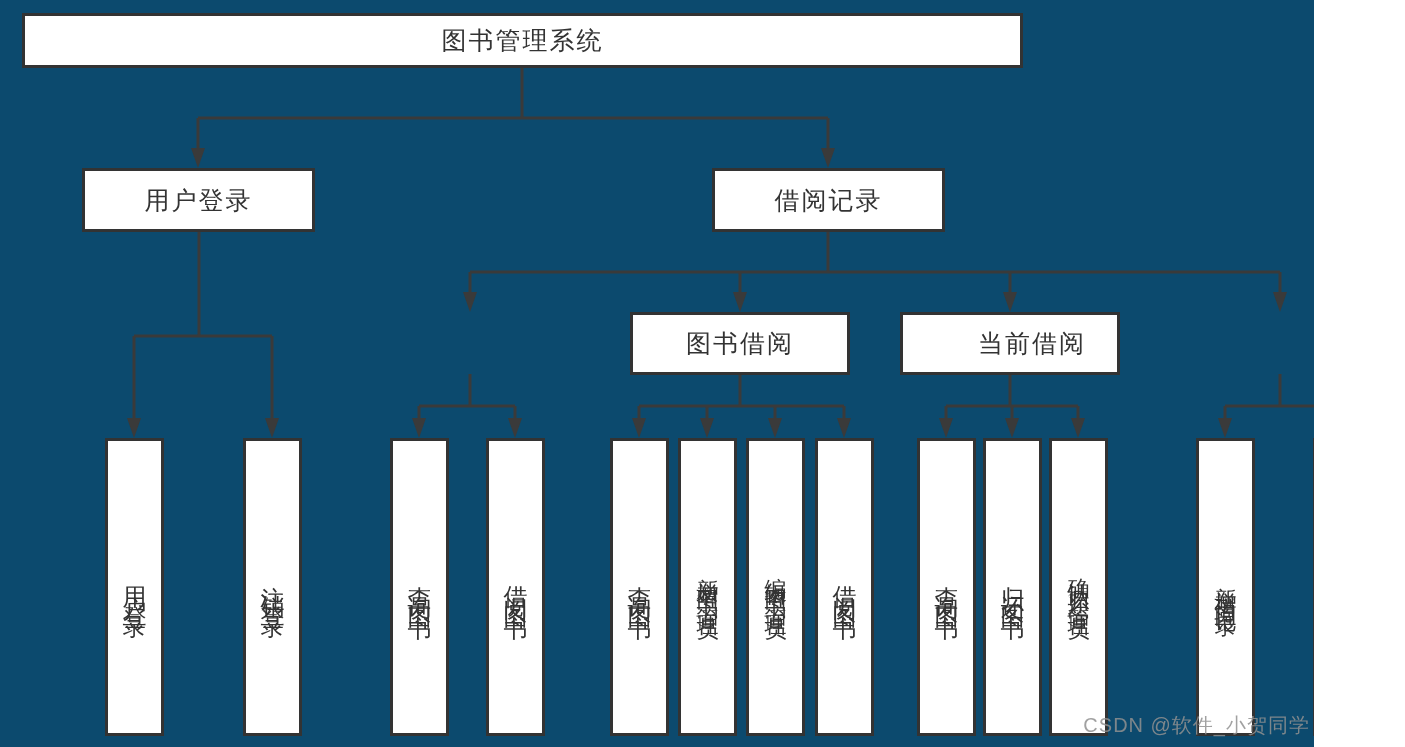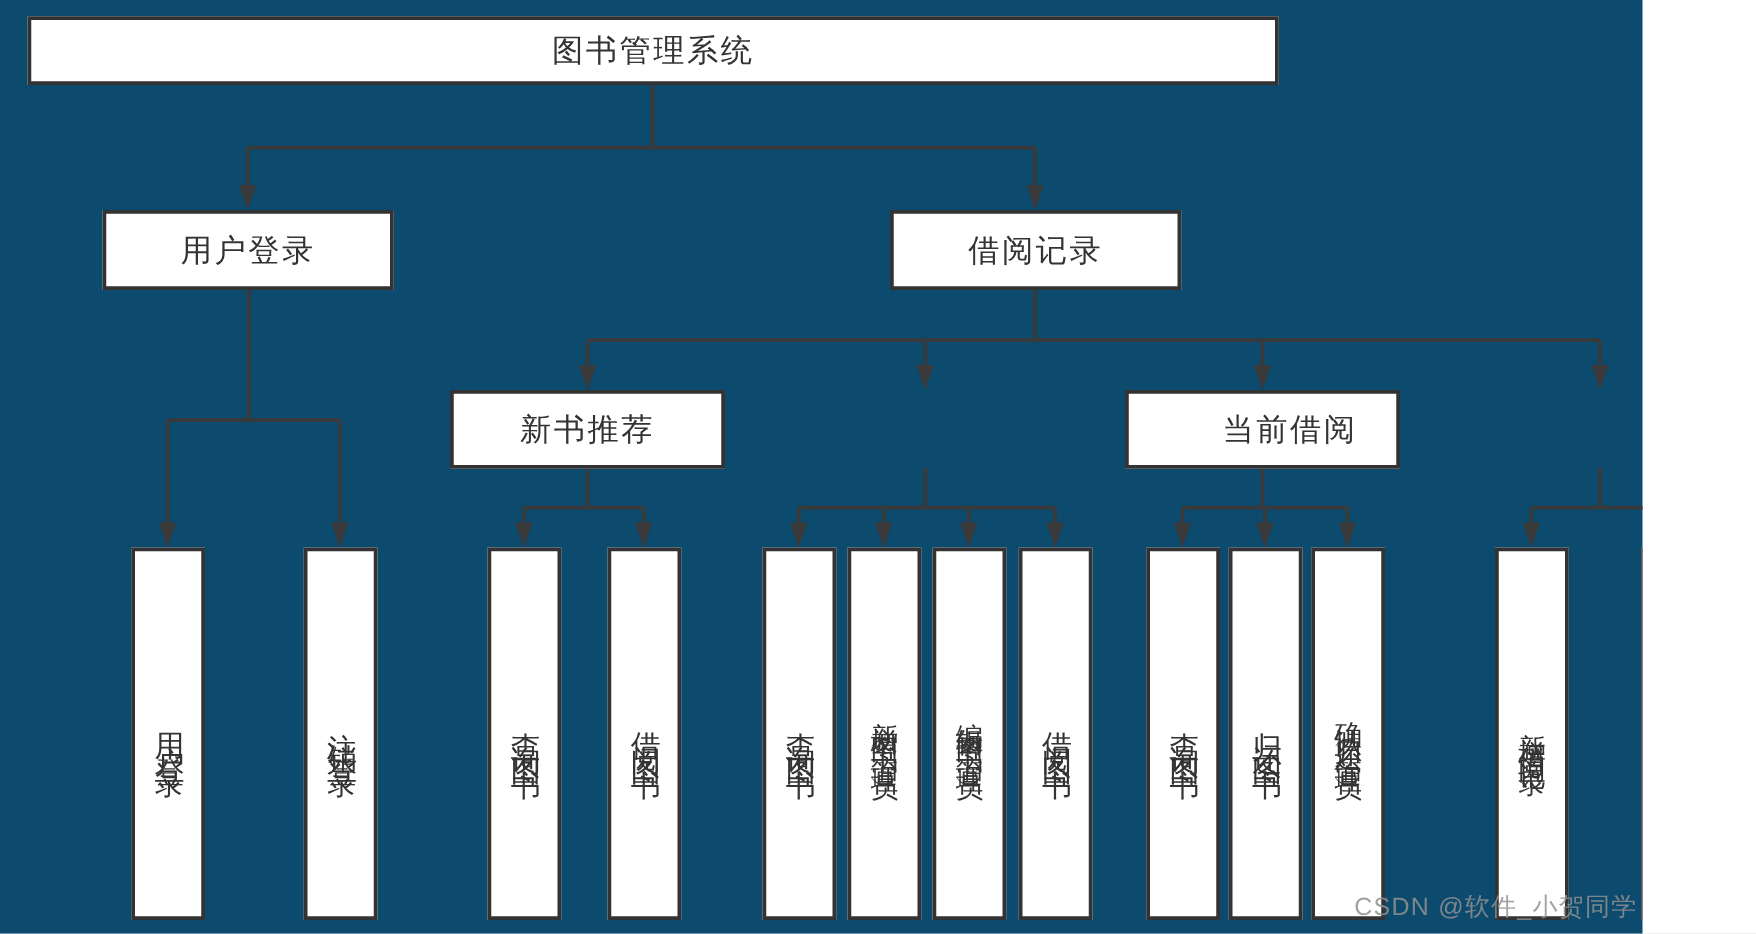--- a/index.html
+++ b/index.html
@@ -113,21 +113,21 @@
     <path class="cline" d="M1280,374 V406 M1225,406 H1342 M1225,406 V420 M1342,406 V420"></path>
     <polygon class="ahead" points="1218,418 1232,418 1225,438"></polygon>
     <polygon class="ahead" points="1335,418 1349,418 1342,438"></polygon>
   </svg>
 
   <div class="hbox" style="left:22px; top:13px; width:1001px; height:55px;">图书管理系统</div>
 
   <div class="hbox" style="left:82px; top:168px; width:233px; height:64px;">用户登录</div>
   <div class="hbox" style="left:712px; top:168px; width:233px; height:64px;">借阅记录</div>
 
-  <div class="hbox" style="left:360px; top:312px; width:220px; height:63px;">新书推荐</div>
+  <div class="hbox" style="left:630px; top:312px; width:220px; height:63px;">图书借阅</div>
   <div class="hbox" style="left:900px; top:312px; width:220px; height:63px;padding-left:44px;">当前借阅</div>
 
   <div class="leaf" style="left:105px;">
     <span class="vtext">用户登录</span>
   </div>
   <div class="leaf" style="left:243px;">
     <span class="vtext">注销登录</span>
   </div>
 
   <div class="leaf" style="left:390px;">

